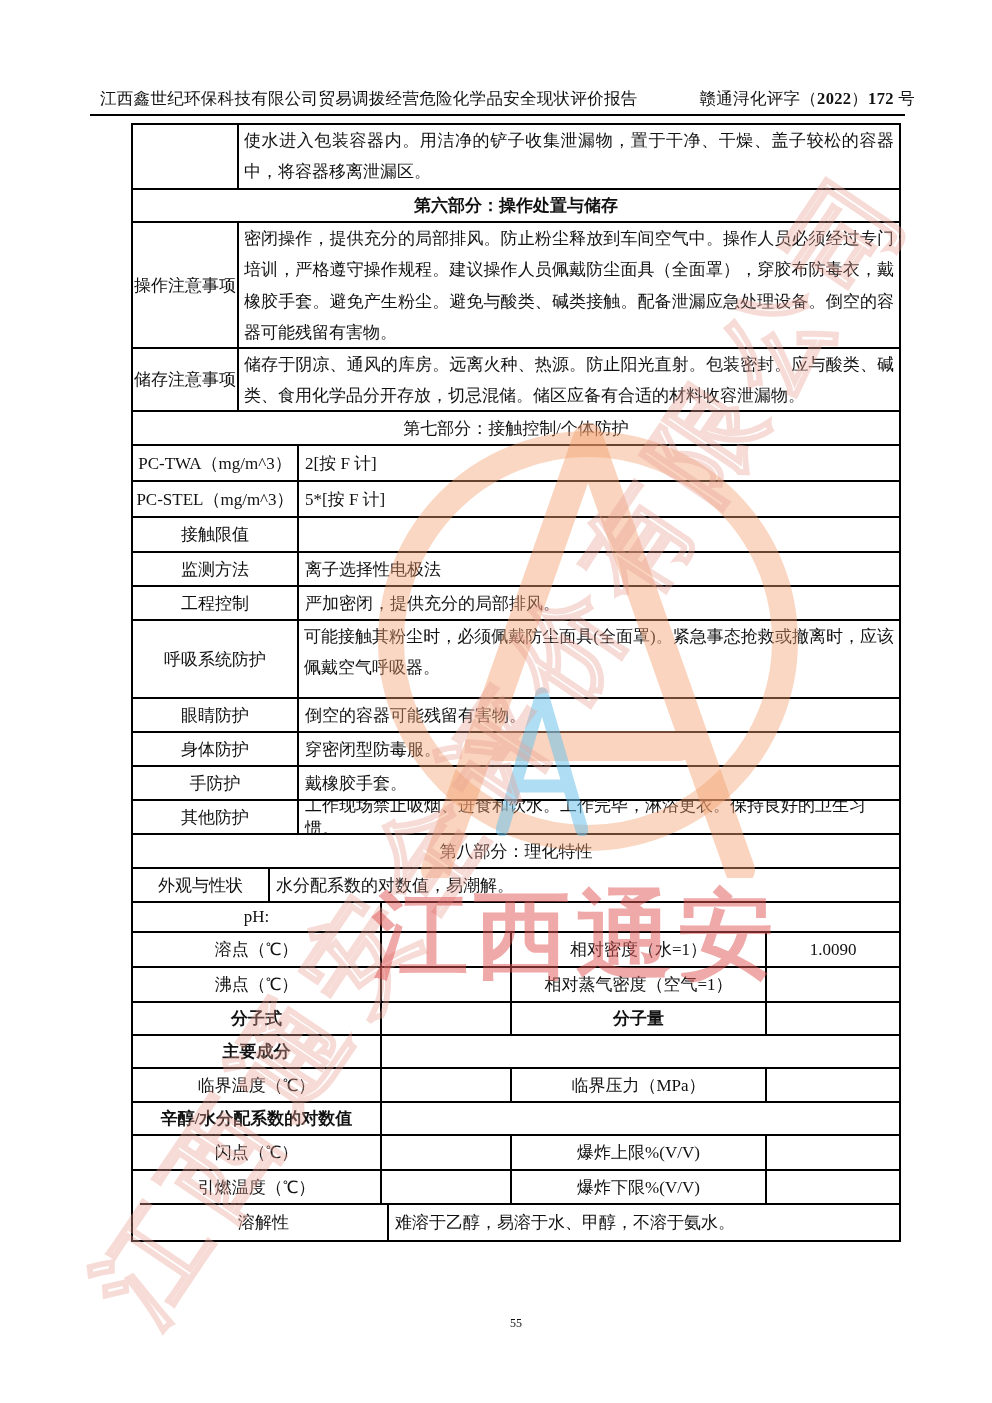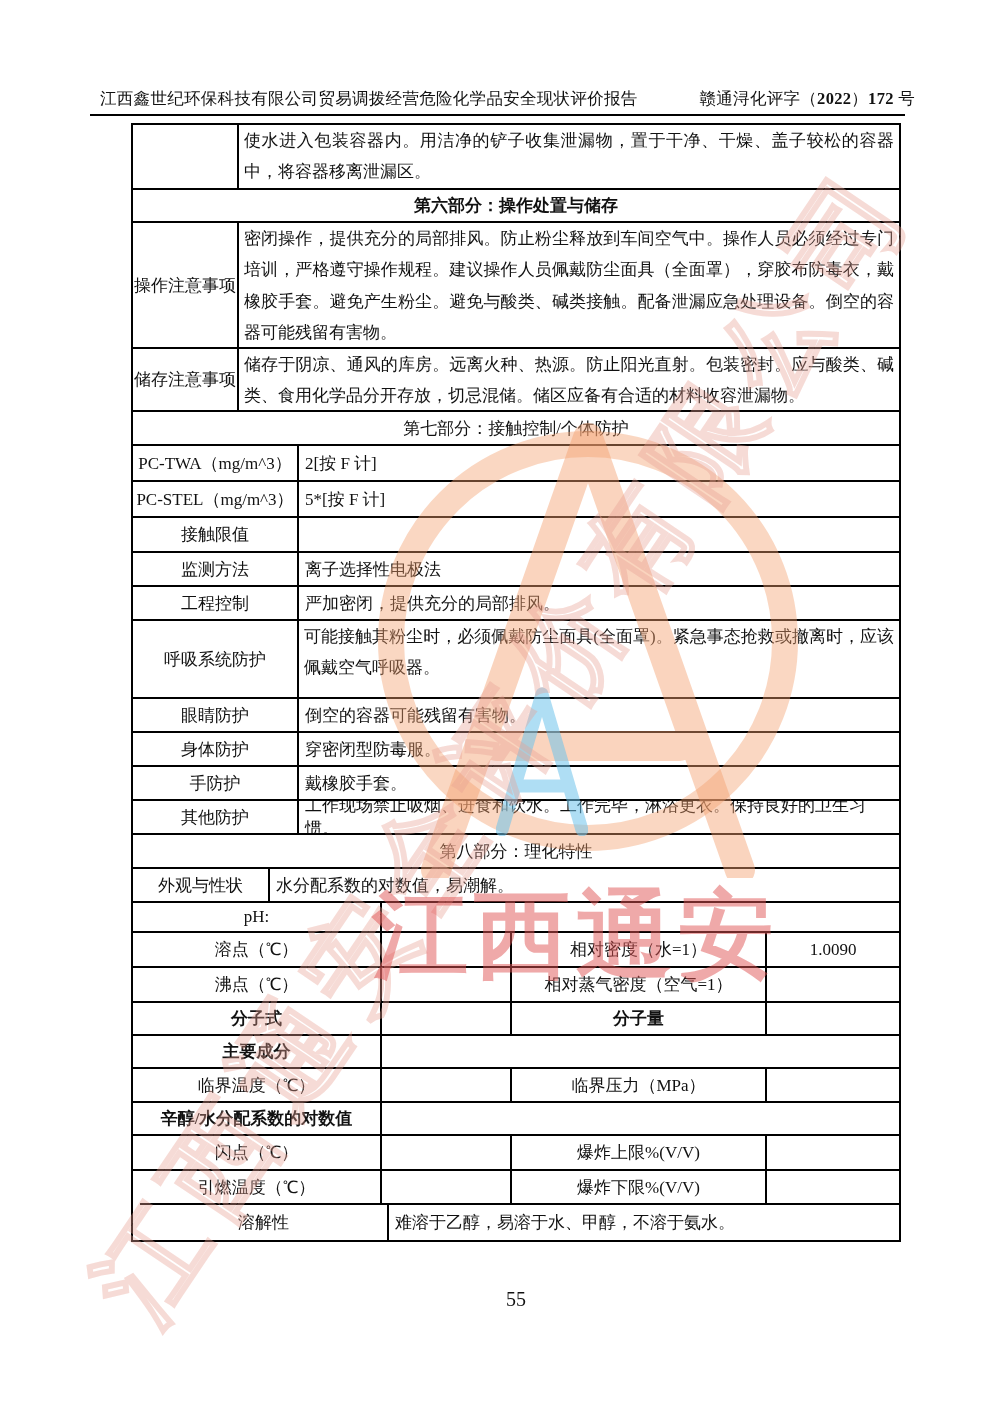--- a/index.html
+++ b/index.html
@@ -32,21 +32,21 @@
   .h36{height:36px;} .h35{height:35px;} .h30{height:30px;} .h64{height:78px;font-family:Liberation Serif, serif;} .h37{height:37px;margin-left:7px;}
   
   .wm{position:absolute;pointer-events:none;}
   .wm-layer{position:absolute;inset:0;pointer-events:none;z-index:5;}
   .stamp{left:372px;top:872px;font-size:96px;font-weight:bold;letter-spacing:6px;
          color:rgba(224,84,84,0.5);white-space:nowrap;}
   .diag{left:62px;top:1268px;transform:rotate(-56deg);transform-origin:0 0;
         font-size:108px;font-weight:bold;letter-spacing:16px;white-space:nowrap;
         color:transparent;-webkit-text-stroke:2.5px rgba(232,160,148,0.38);}
   
-  .pageno{position:absolute;left:131px;top:1288px;width:770px;text-align:center;font-size:20px;}
+  .pageno{position:absolute;left:131px;top:1316px;width:770px;text-align:center;font-size:12px;}
 </style>
 </head>
 <body>
 
 <div class="hdr">
   <span>江西鑫世纪环保科技有限公司贸易调拨经营危险化学品安全现状评价报告</span>
   <span><span>赣通浔化评字（</span><span class="hr-num">2022</span><span>）</span><span class="hr-num">172</span><span> 号</span></span>
 </div>
 <div class="hdr-rule"></div>
 

